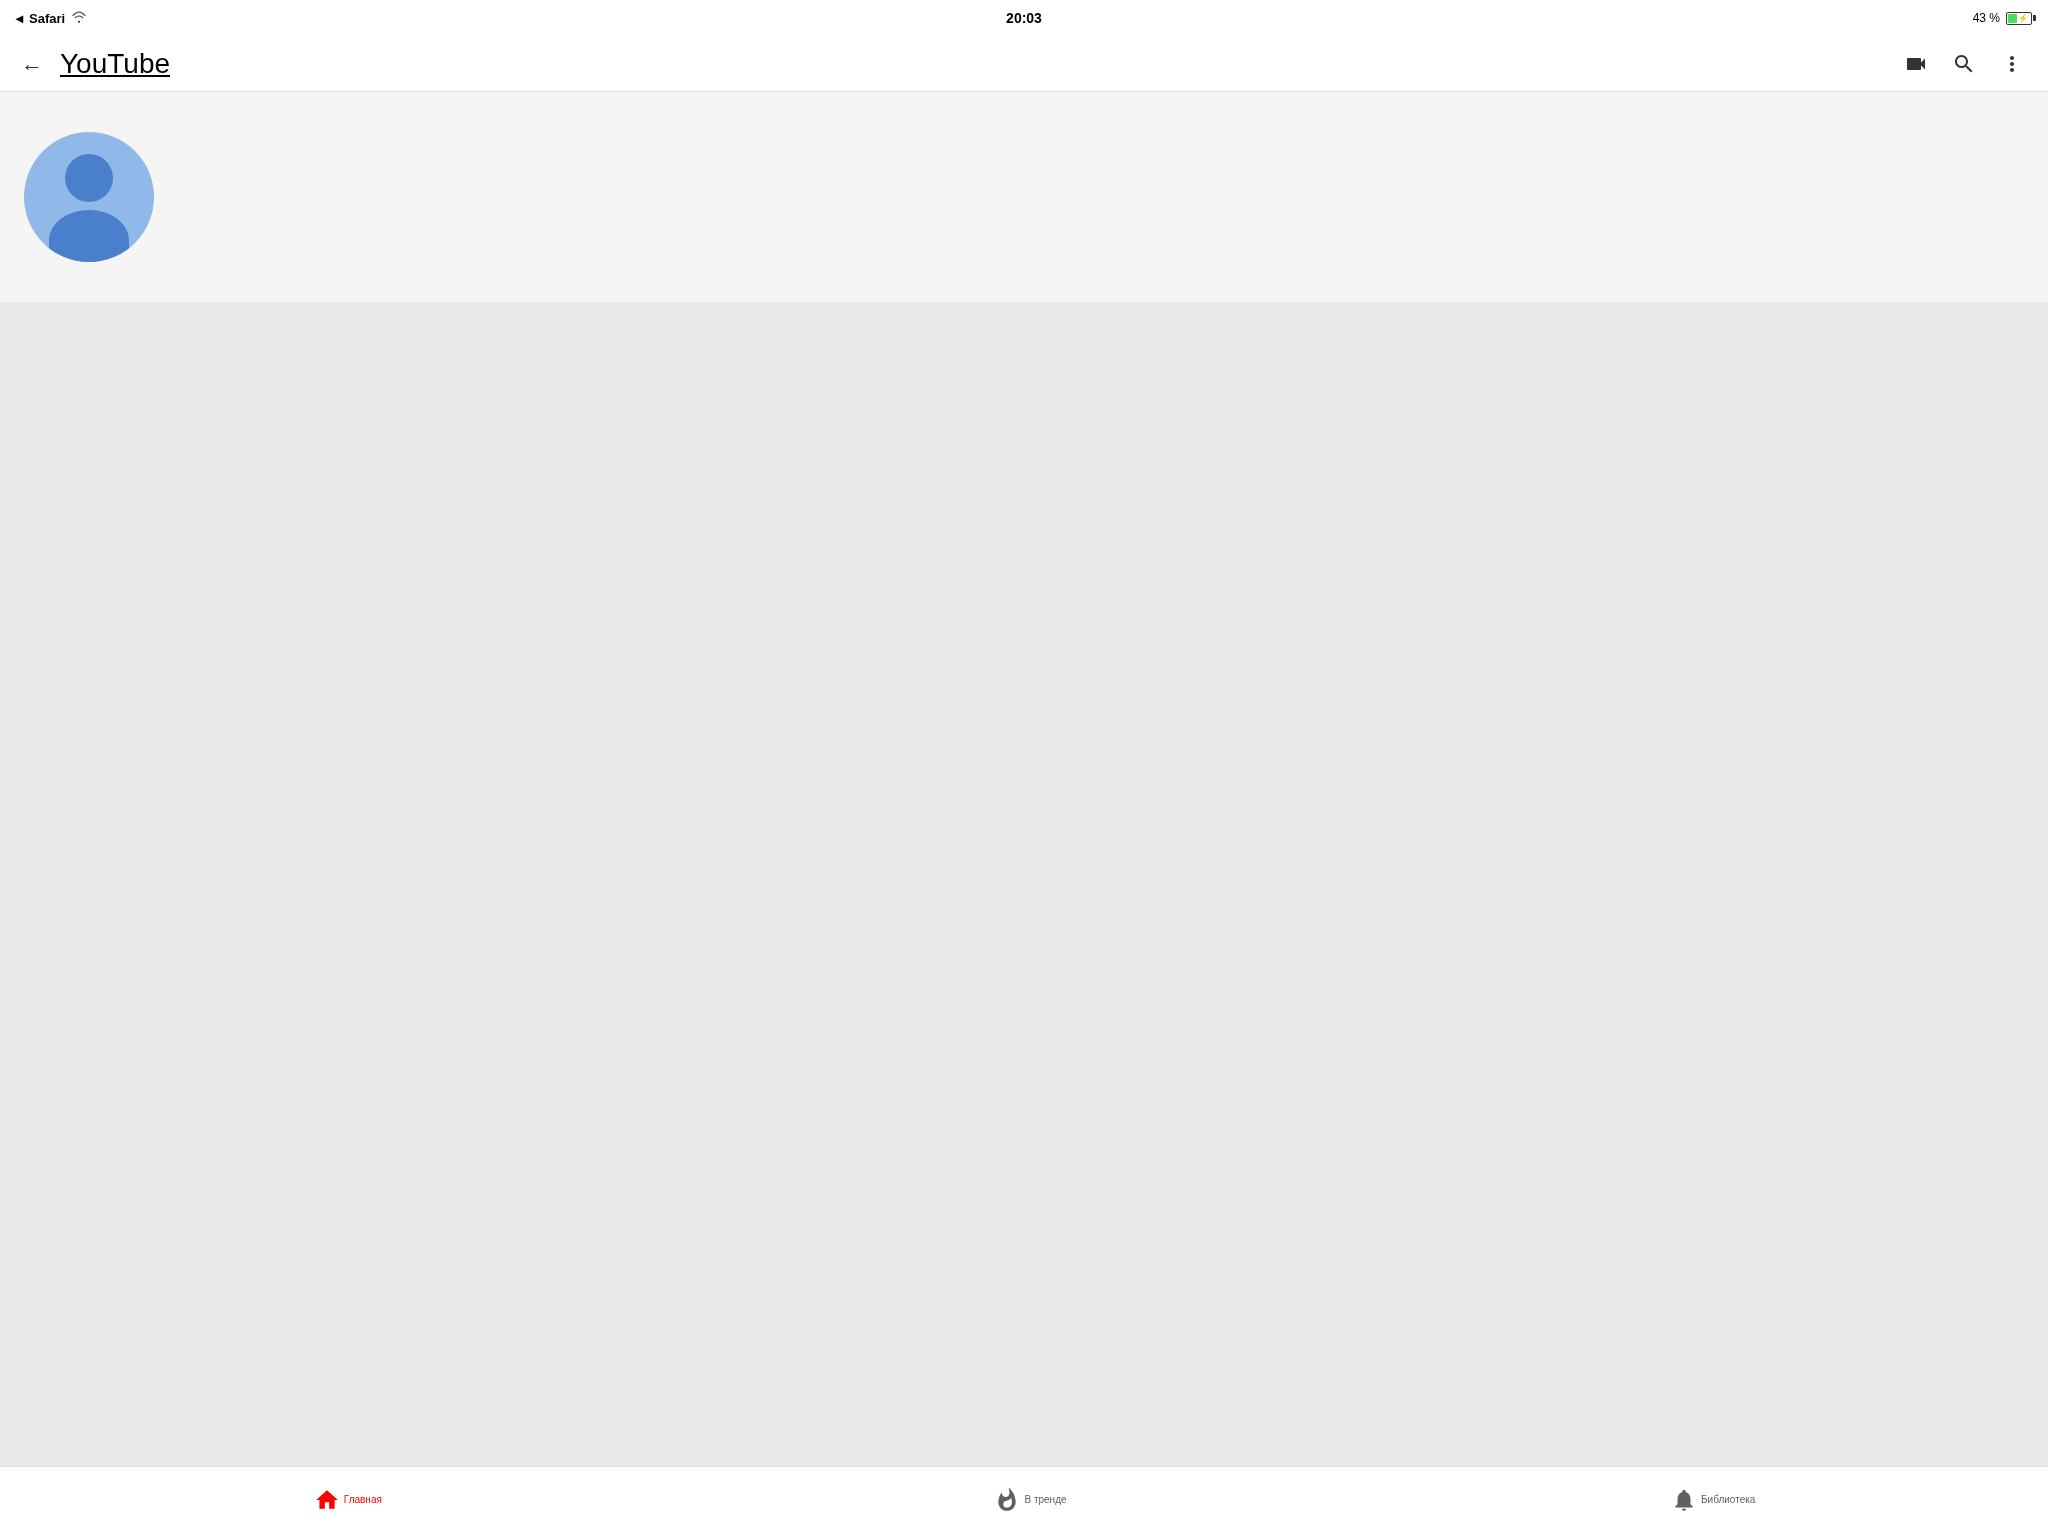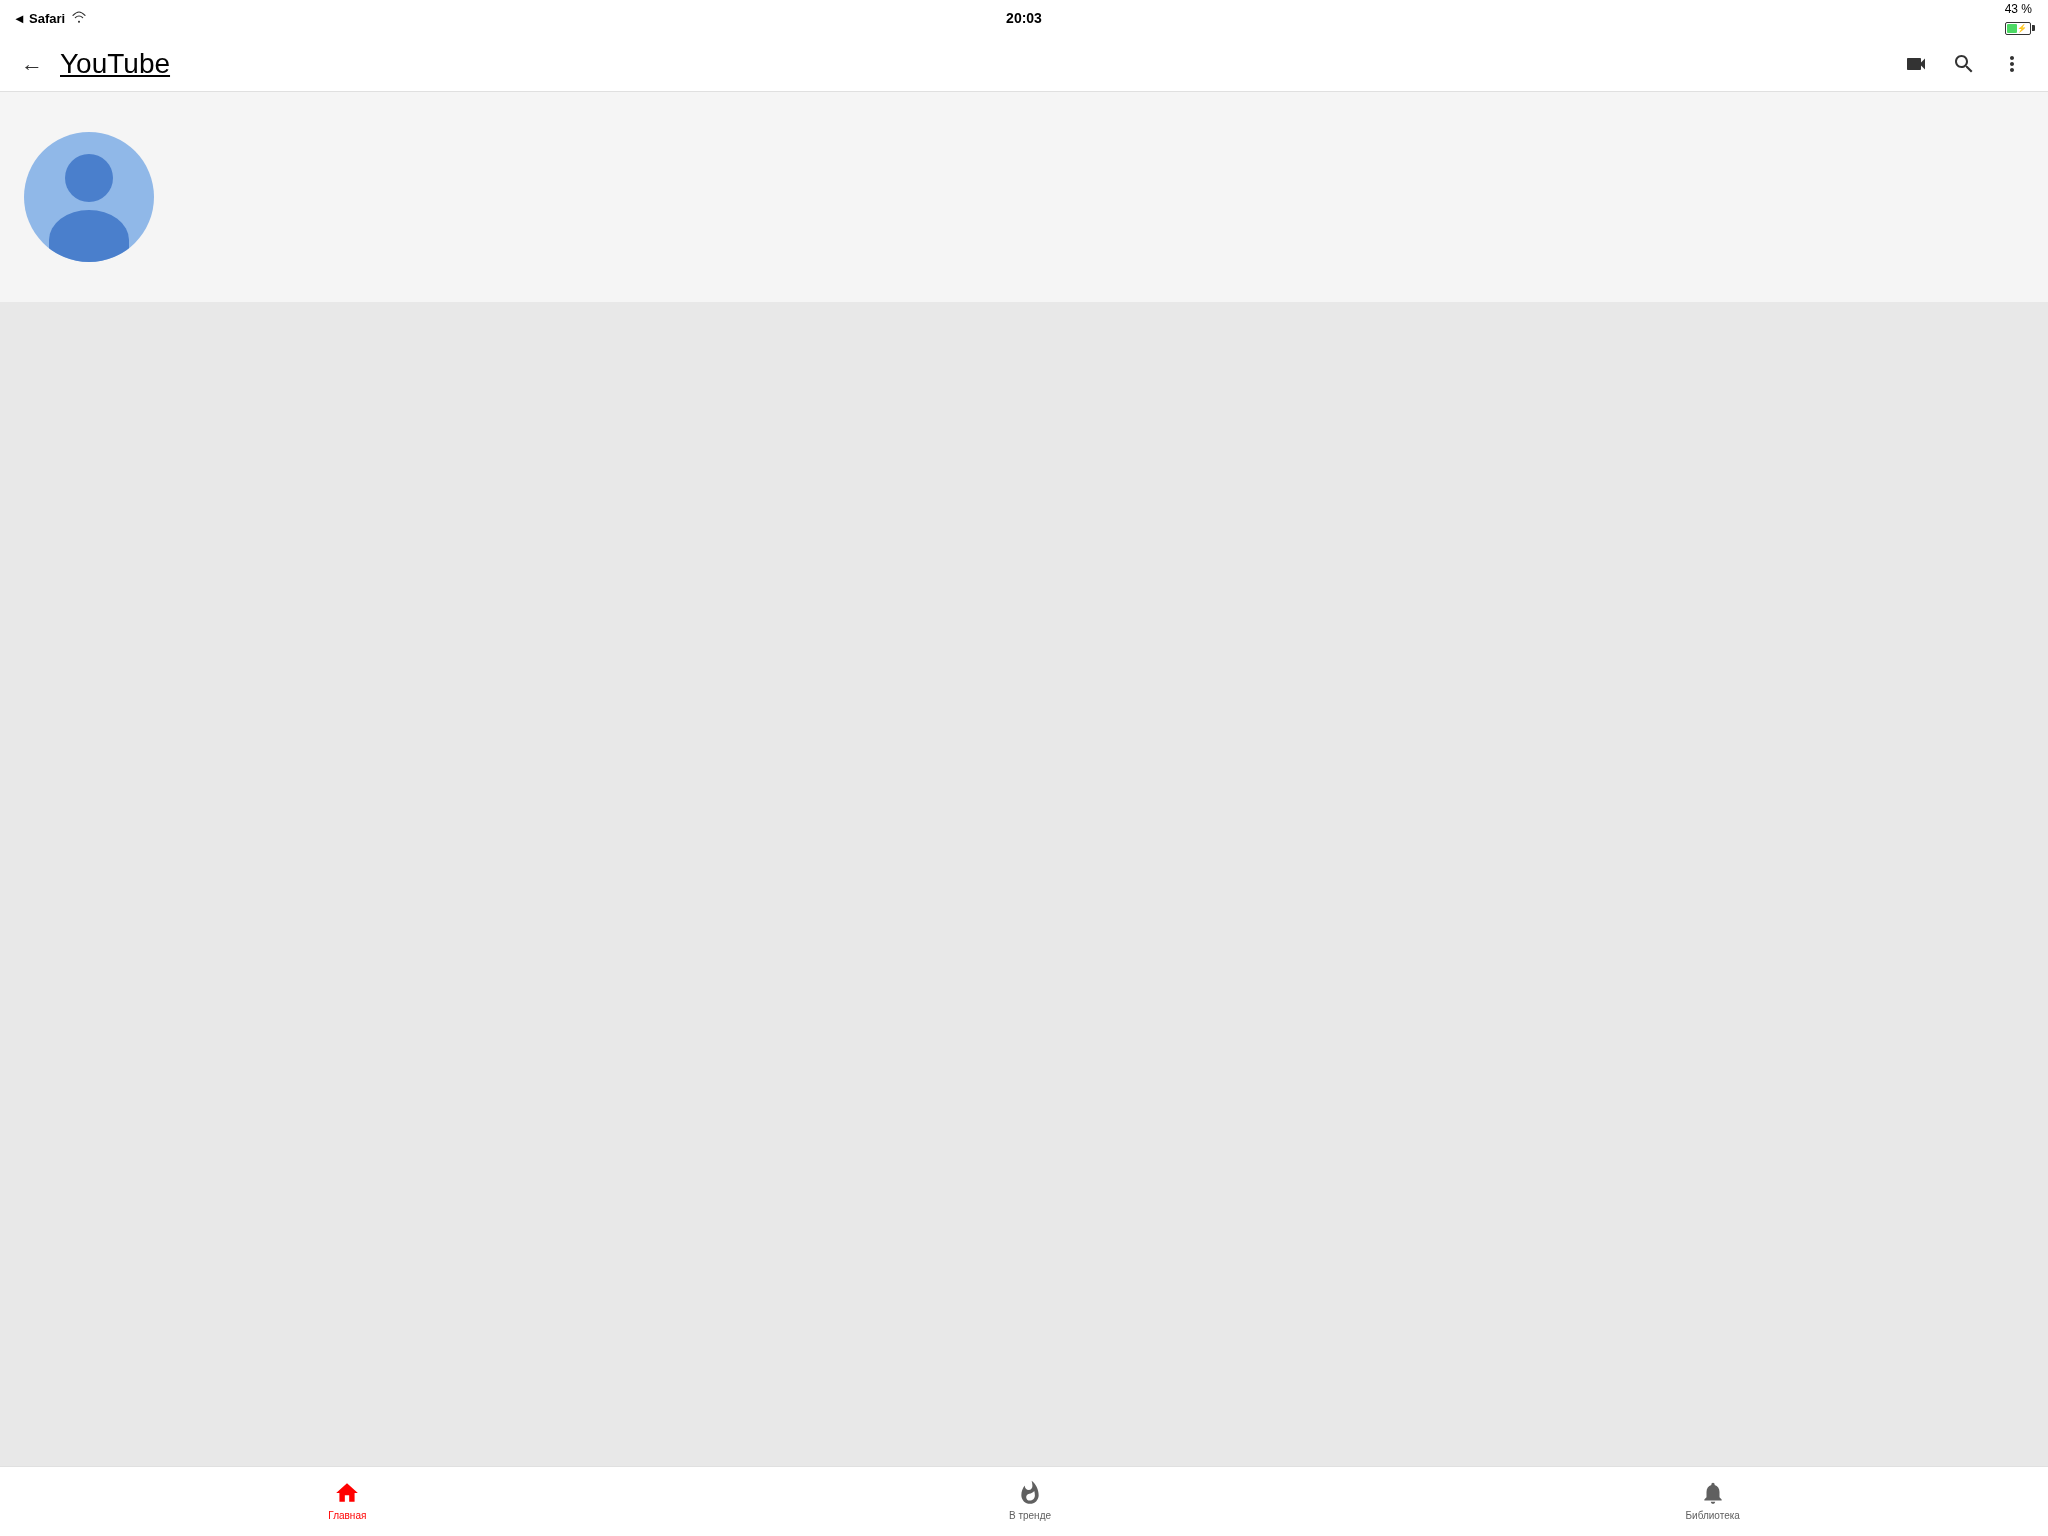--- a/index.html
+++ b/index.html
@@ -55,21 +55,20 @@
       transform: translateX(-50%);
       text-align: center;
     }
 
     .status-bar-right {
       display: flex;
       align-items: center;
       gap: 6px;
       font-size: 12px;
       font-weight: 500;
-      flex-direction: column;
     }
 
     .battery-container {
       display: flex;
       align-items: center;
       gap: 3px;
     }
 
     .battery-icon {
       width: 26px;
@@ -233,21 +232,21 @@
       display: flex;
       align-items: center;
       justify-content: space-around;
       border-top: 1px solid #e0e0e0;
       flex-shrink: 0;
       padding-bottom: 4px;
     }
 
     .nav-item {
       display: flex;
-      flex-direction: column;
+      flex-direction: row;
       align-items: center;
       justify-content: center;
       gap: 3px;
       cursor: pointer;
       flex: 1;
       height: 100%;
       margin-left: 12px;
     }
 
     .nav-icon {

